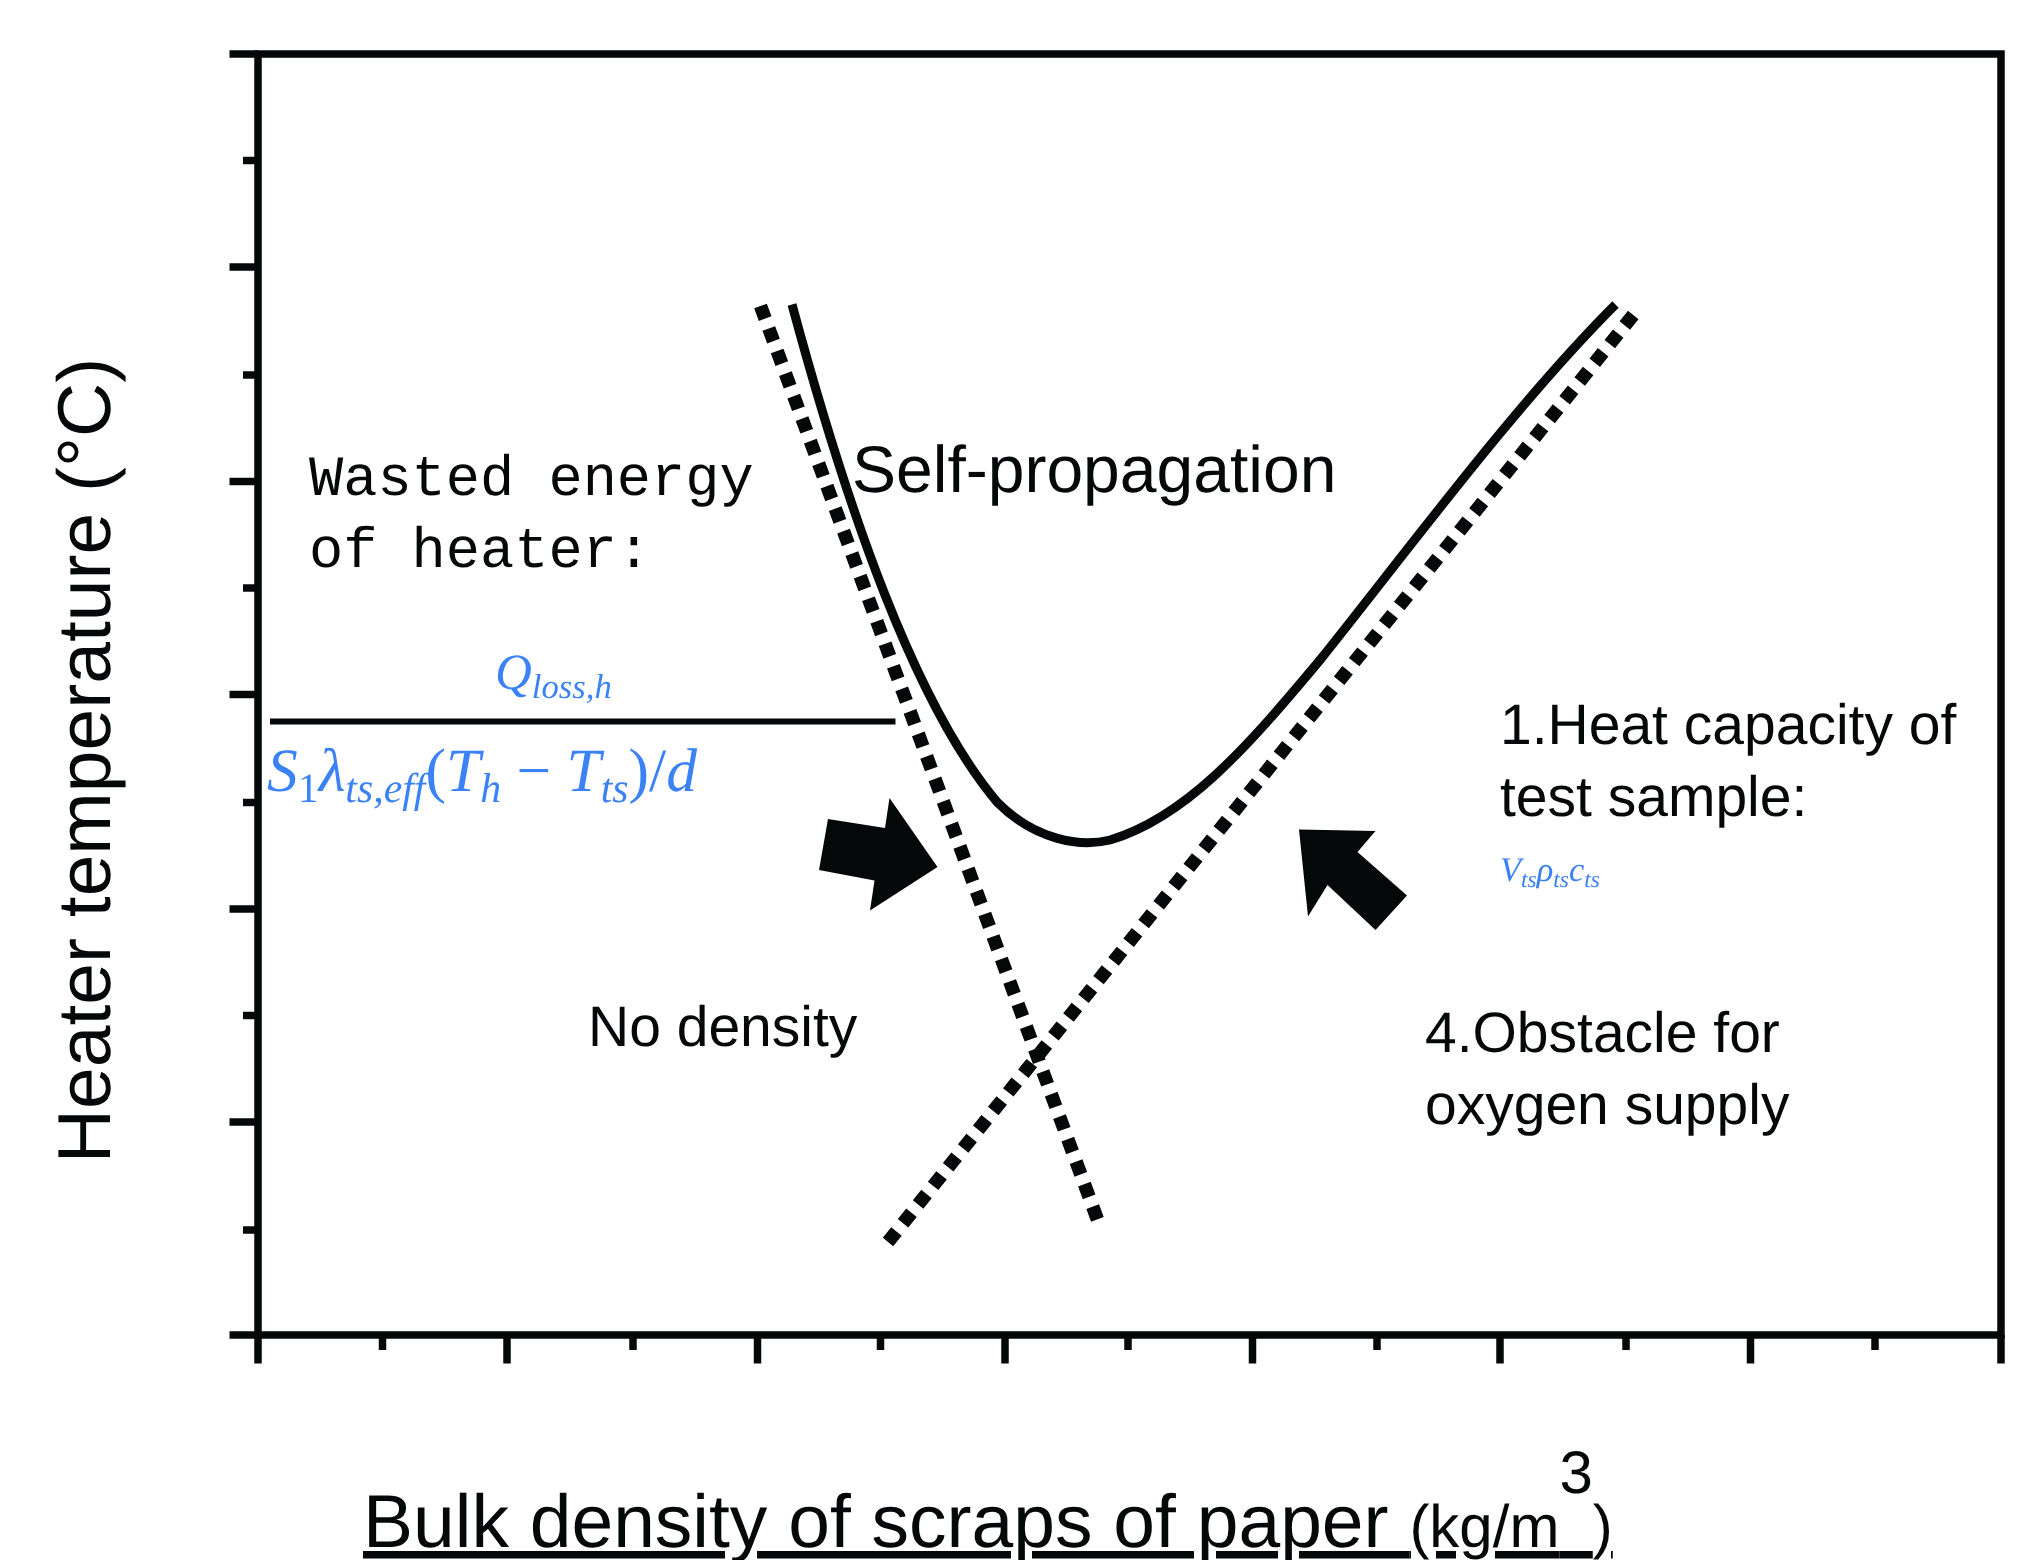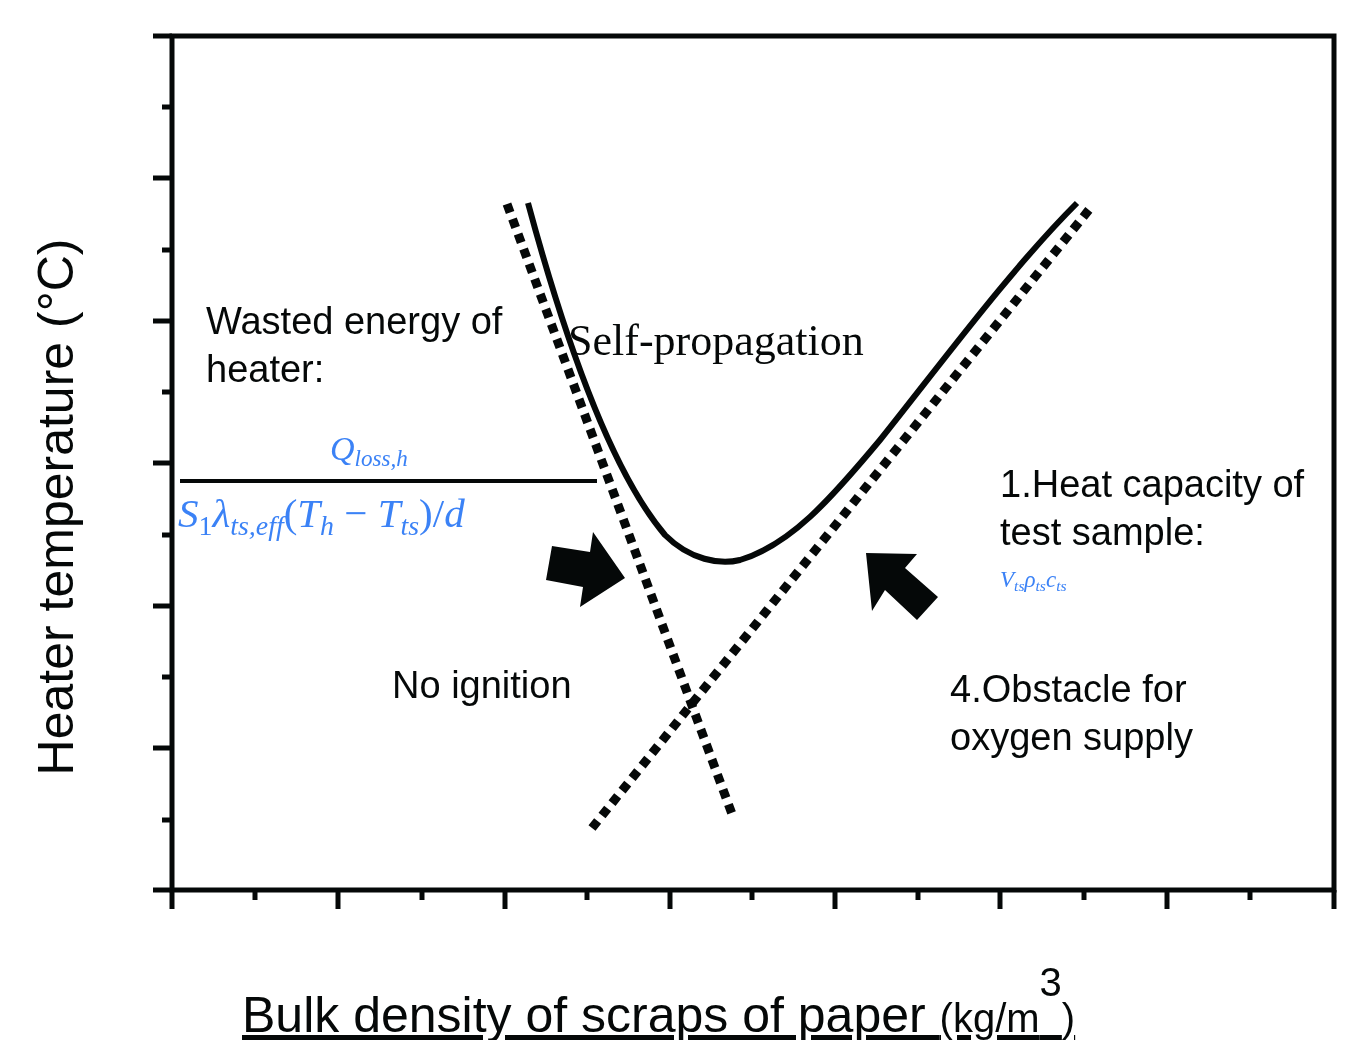--- a/index.html
+++ b/index.html
@@ -11,22 +11,22 @@
     .math { font-family: "Liberation Serif", "DejaVu Serif", serif; font-style: italic;
             position: absolute; white-space: nowrap; color: #3b82f6; line-height: 1; }
     .math sub { font-size: 68%; vertical-align: -0.28em; }
     .math .up { font-style: normal; }
     #ylabel { left: 56px; top: 507px; font-size: 50px;
               transform: translate(-50%, -50%) rotate(-90deg); transform-origin: center; }
     #ylabel .deg { font-size: 50px; }
     #xlabel { left: 242px; top: 962px; font-size: 50px; text-decoration: underline; }
     #xlabel .unit { font-size: 40px; }
     #xlabel sup { font-size: 28px; vertical-align: 0.9em; }
-    #wasted { left: 206px; top: 297px; font-size: 38px; line-height: 48px; white-space: normal; width: 320px; }
-    #selfprop { left: 568px; top: 319px; font-size: 44px; font-family: Liberation Serif, serif; }
+    #wasted { left: 206px; top: 297px; font-size: 38px; line-height: 48px; white-space: normal; width: 320px; font-family: Liberation Mono, monospace; }
+    #selfprop { left: 568px; top: 292px; font-size: 44px; }
     #heatcap { left: 1000px; top: 437px; font-size: 38px; line-height: 48px; white-space: normal; width: 330px; margin-top: 23px; }
     #obstacle { left: 950px; top: 665px; font-size: 38px; line-height: 48px; white-space: normal; width: 320px; }
     #noign { left: 392px; top: 666px; font-size: 38px; }
     #frac-num { left: 330px; top: 432px; font-size: 34px; }
     #frac-den { left: 178px; top: 493px; font-size: 41px; }
     #vts { left: 1000px; top: 568px; font-size: 23px; }
   </style>
 </head>
 <body>
 
@@ -81,21 +81,21 @@
 
   <polygon points="866,553 917,554 905,568 938,597 917,620 885,590 872,611" fill="#050808"></polygon>
 </svg>
 
 <div id="ylabel" class="lbl"><span>Heater temperature (</span><span class="deg">°C</span><span>)</span></div>
 
 <div id="xlabel" class="lbl"><span>Bulk density of scraps of paper </span><span class="unit">(kg/m</span><sup class="unit">3</sup><span class="unit">)</span></div>
 
 <div id="wasted" class="lbl">Wasted energy of heater:</div>
 <div id="selfprop" class="lbl">Self-propagation</div>
-<div id="noign" class="lbl">No ignition</div>
+<div id="noign" class="lbl">No density</div>
 <div id="heatcap" class="lbl">1.Heat capacity of test sample:</div>
 <div id="obstacle" class="lbl">4.Obstacle for oxygen supply</div>
 
 <div id="frac-num" class="math"><span>Q</span><sub>loss,h</sub></div>
 
 <div id="frac-den" class="math"><span>S</span><sub class="up">1</sub><span>λ</span><sub>ts,eff</sub><span class="up">(</span><span>T</span><sub>h</sub><span class="up"> − </span><span>T</span><sub>ts</sub><span class="up">)/</span><span>d</span></div>
 
 <div id="vts" class="math"><span>V</span><sub>ts</sub><span>ρ</span><sub>ts</sub><span>c</span><sub>ts</sub></div>
 
 </body></html>

